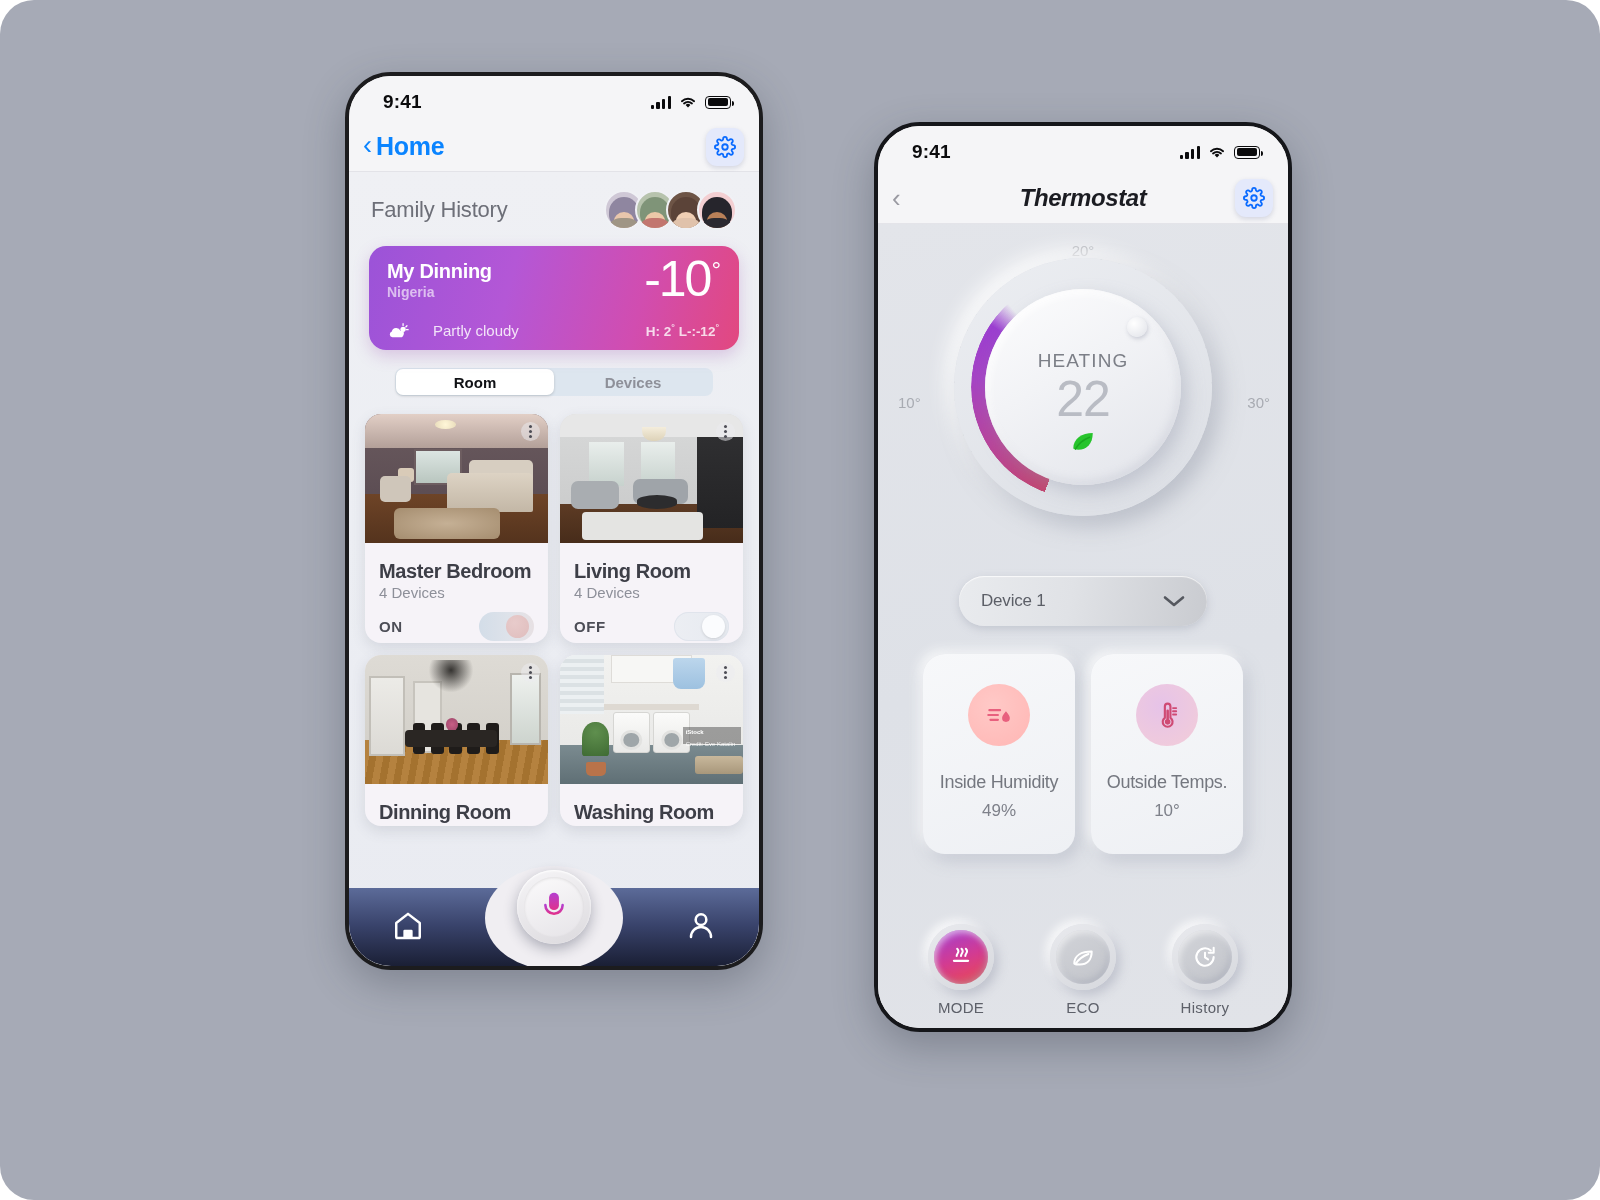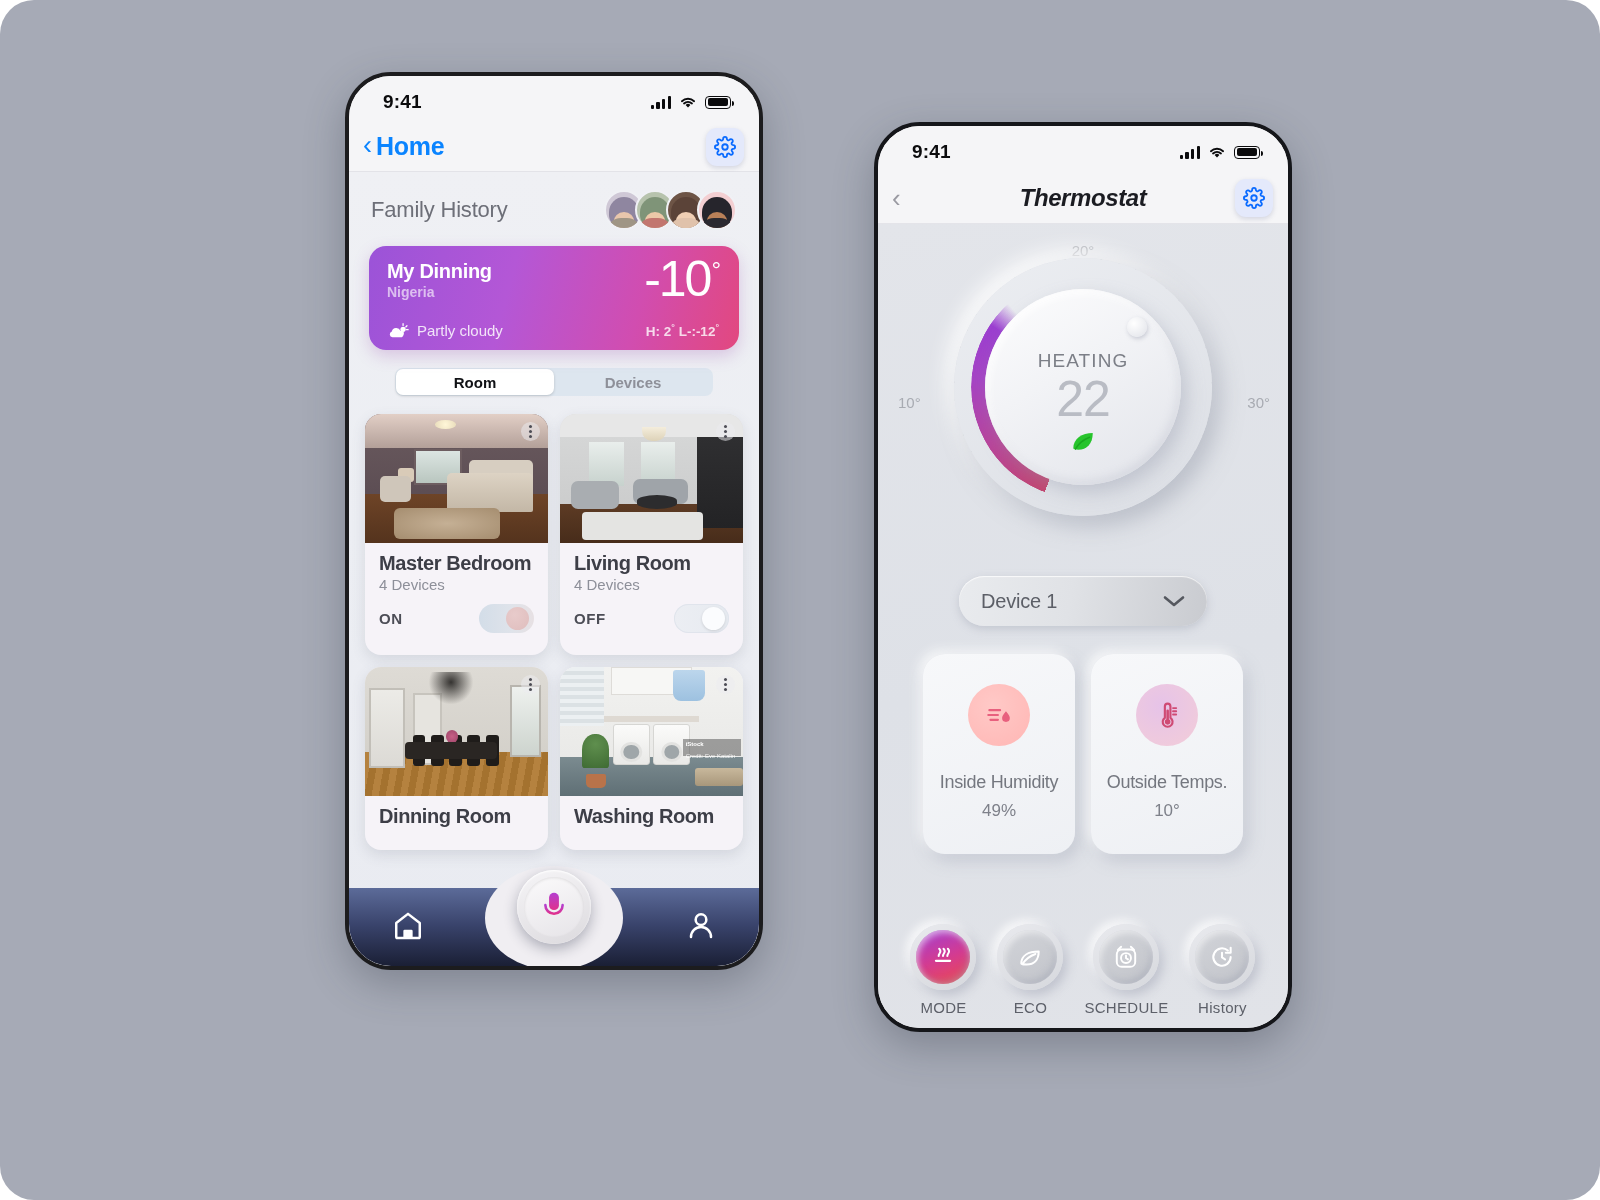--- a/index.html
+++ b/index.html
@@ -109,21 +109,21 @@
   .w-sub { font-size: 14px; font-weight: 700; color: rgba(255,255,255,.62); margin-top: 1px; }
   .w-temp {
     position: absolute; right: 20px; top: 8px;
     font-size: 50px; font-weight: 300; letter-spacing: -2px; line-height: 1;
   }
   .w-temp sup { font-size: 24px; font-weight: 300; vertical-align: super; margin-left:1px; }
   .w-bottom {
     position: absolute; left: 18px; right: 20px; bottom: 11px;
     display: flex; align-items: center; justify-content: space-between;
   }
-  .w-cond { display: flex; align-items: flex-start; gap: 8px;
+  .w-cond { display: flex; align-items: flex-start; gap: 24px;
             font-size: 15px; color: rgba(255,255,255,.84); }
   .w-hl { font-size: 13.5px; font-weight: 700; color: rgba(255,255,255,.80); }
   .w-hl sup { font-size: 9px; vertical-align: super; }
 
   
   .segwrap {
     margin: 18px auto 0 auto; width: 318px; height: 28px;
     background: #dde6ef; border-radius: 8px; display: flex; padding: 1px;
   }
   .seg {
@@ -142,21 +142,21 @@
     box-shadow: 0 5px 14px rgba(80,85,110,.15);
   }
   .room-img { height: 129px; position: relative; overflow:hidden; }
   .dots {
     position: absolute; right: 8px; top: 8px; width: 19px; height: 19px;
     border-radius: 50%; background: rgba(235,235,240,.52);
     display: flex; flex-direction: column; align-items: center;
     justify-content: center; gap: 2.2px; cursor: pointer;
   }
   .dots i { width: 3px; height: 3px; border-radius: 50%; background: #4d4d55; display:block; }
-  .room-body { padding: 9px 14px 22px 14px; }
+  .room-body { padding: 9px 14px 2px 14px; margin-top: 8px; }
   .room-name { font-size: 20px; font-weight: 700; color: #3d3e47; letter-spacing: -.4px; }
   .room-dev { font-size: 15px; color: #8d8f99; margin-top: 1px; }
   .room-ctl { display:flex; align-items:center; justify-content:space-between; margin-top: 11px; }
   .room-state { font-size: 15px; font-weight: 700; color: #4c4d56; letter-spacing: .6px; }
   .toggle { width: 55px; height: 29px; border-radius: 15px; position: relative; }
   .toggle.on  { background: linear-gradient(90deg,#d3dde8 0%,#dfe3ea 60%,#e7e0e3 100%); }
   .toggle.off { background: linear-gradient(90deg,#eceef3 0%,#e6eaf0 100%);
                 box-shadow: inset 0 0 0 1px #e0e4ec; }
   .knob { position: absolute; top: 3px; width: 23px; height: 23px; border-radius: 50%; }
   .toggle.on  .knob { right: 5px; background: radial-gradient(circle at 38% 34%,#e8cbcb,#dfbdbd); }
@@ -332,21 +332,21 @@
   .tick i { display: block; width: 1.6px; height: 11px; background: #b5b8bf; border-radius: 1px; }
 
   
   .dev-sel {
     margin: 6px auto 0 auto; width: 248px; height: 50px; border-radius: 25px;
     background: linear-gradient(100deg,#e9ebee 0%,#e0e2e6 45%,#c9cbd0 100%);
     display: flex; align-items: center; justify-content: space-between;
     padding: 0 20px 0 22px; cursor: pointer;
     box-shadow: 0 3px 9px rgba(150,155,170,.38), inset 0 1px 1px rgba(255,255,255,.8);
   }
-  .dev-name { font-size: 20px; color: #5c5f67; letter-spacing: -.2px; }
+  .dev-name { font-size: 17px; color: #5c5f67; letter-spacing: -.2px; }
 
   .info-row {
     display: flex; gap: 16px; justify-content: center; margin-top: 28px;
   }
   .info-card {
     width: 152px; height: 200px; border-radius: 22px;
     background: linear-gradient(160deg,#f7f8fa,#eef0f4);
     display: flex; flex-direction: column; align-items: center; padding-top: 30px;
     box-shadow: 5px 7px 16px rgba(150,155,172,.34), -4px -4px 12px rgba(255,255,255,.8);
   }
@@ -847,33 +847,20 @@
                 <path d="M4 18c0-7.5 6.5-11 16-11 0 8-4.5 12-11 12-2.1 0-3.8-.3-5-1Z"></path>
                 <path d="M5 18.5C8 14 12 11 17 9.2"></path>
               </svg>
             </span>
               </span>
             <span class="act-lbl">ECO</span>
           </div>
           <div class="action">
             <span class="act-ring">
                 <span class="act-core">
-              <svg width="26" height="26" viewBox="0 0 24 24" fill="none" stroke="#fff" stroke-width="1.8" stroke-linecap="round">
-                <rect x="3.5" y="5" width="17" height="16" rx="4.5"></rect>
-                <path d="M7.5 2.5 4.5 5.5M16.5 2.5l3 3"></path>
-                <circle cx="12" cy="13" r="4.6"></circle>
-                <path d="M12 10.6V13l1.8 1.2"></path>
-              </svg>
-            </span>
-              </span>
-            <span class="act-lbl">SCHEDULE</span>
-          </div>
-          <div class="action">
-            <span class="act-ring">
-                <span class="act-core">
               <svg width="26" height="26" viewBox="0 0 24 24" fill="none" stroke="#fff" stroke-width="1.9" stroke-linecap="round" stroke-linejoin="round">
                 <path d="M20 12a8 8 0 1 1-2.6-5.9"></path>
                 <path d="M20 3.5V8h-4.5"></path>
                 <path d="M12 8v4.4l2.8 1.8"></path>
               </svg>
             </span>
               </span>
             <span class="act-lbl">History</span>
           </div>
         </div>

